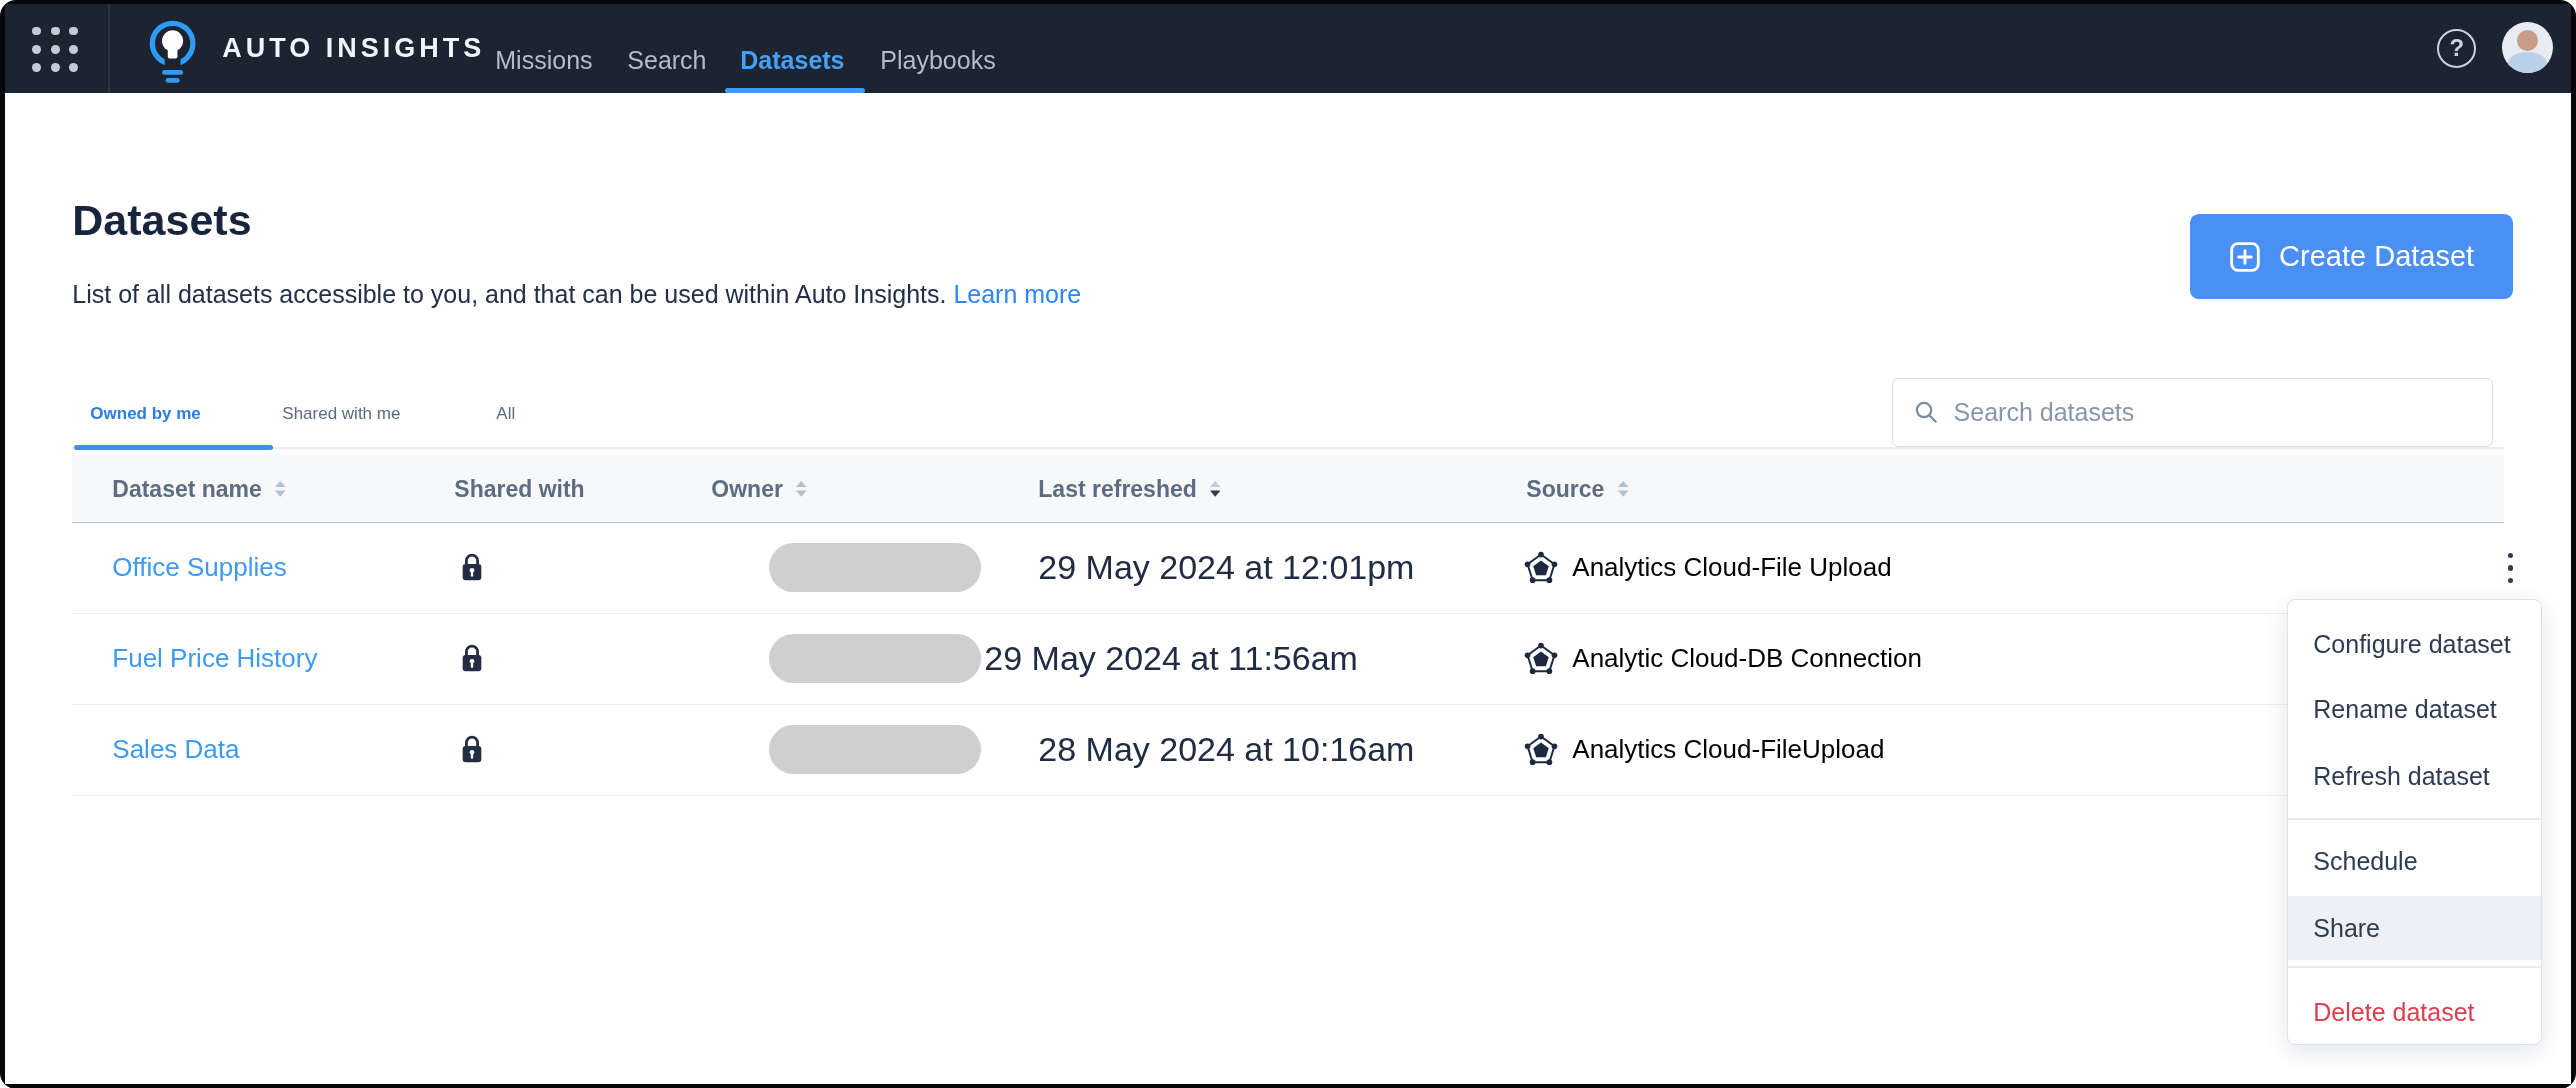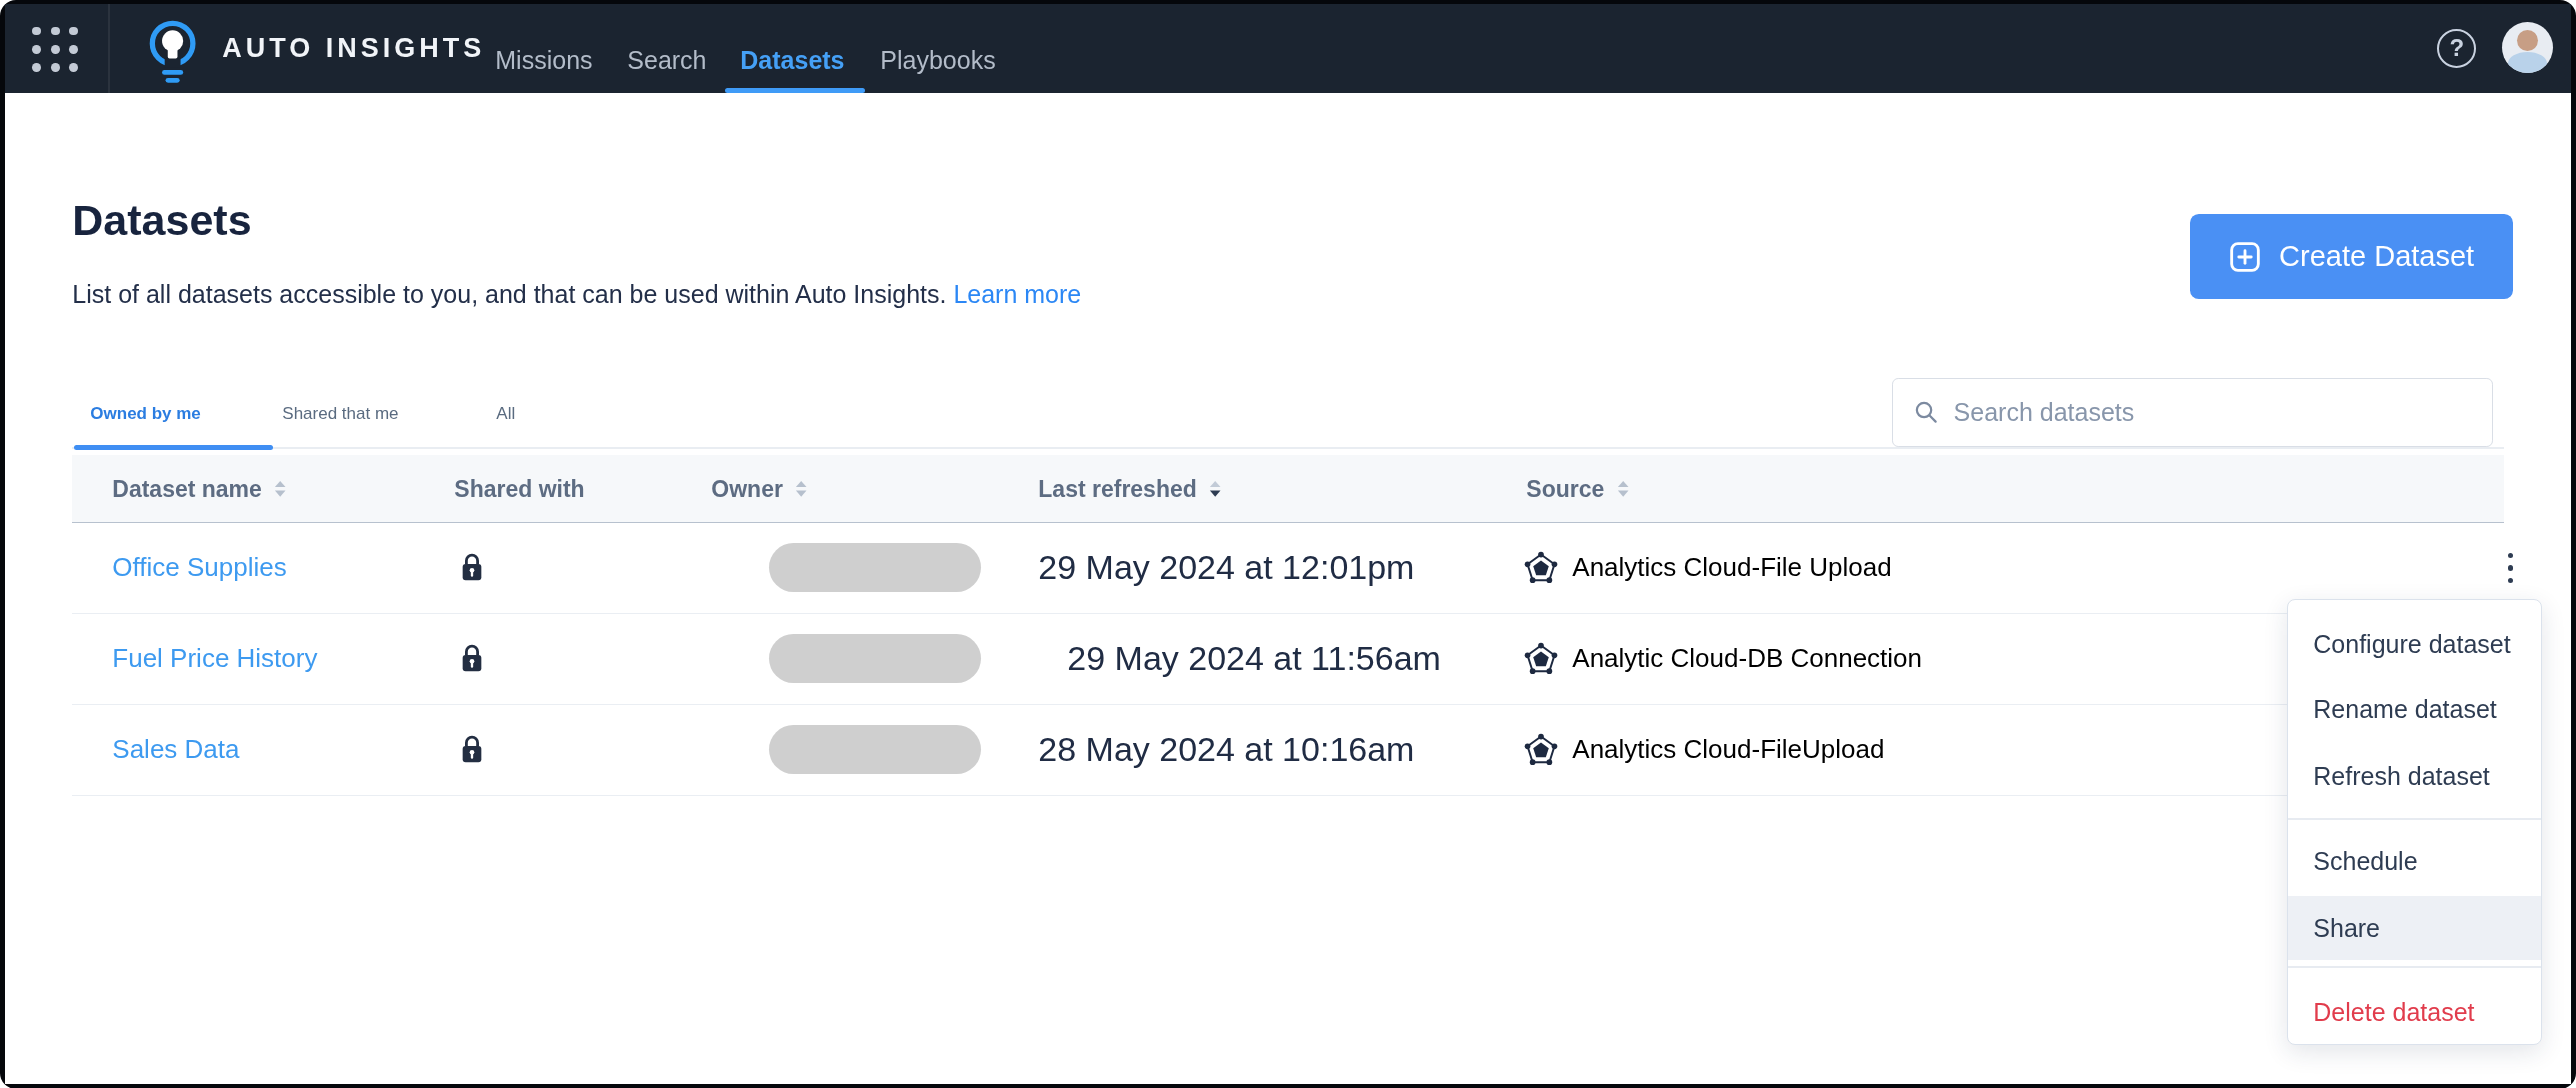--- a/index.html
+++ b/index.html
@@ -112,21 +112,21 @@
       <svg width="32" height="32" viewBox="0 0 36 36">
         <rect x="3" y="3" width="30" height="30" rx="7" fill="none" stroke="#ffffff" stroke-width="3.2"></rect>
         <line x1="18" y1="11" x2="18" y2="25" stroke="#ffffff" stroke-width="3.2" stroke-linecap="round"></line>
         <line x1="11" y1="18" x2="25" y2="18" stroke="#ffffff" stroke-width="3.2" stroke-linecap="round"></line>
       </svg>
       <span>Create Dataset</span>
     </div>
 
     <div class="tabbar-border"></div>
     <div class="tab active" style="left:85px;">Owned by me</div>
-    <div class="tab" style="left:277px;">Shared that me</div>
+    <div class="tab" style="left:277px;">Shared with me</div>
     <div class="tab" style="left:491px;">All</div>
     <div class="tab-underline"></div>
 
     <div class="search-box">
       <svg width="26.5" height="26.5" viewBox="0 0 24 24">
         <circle cx="10" cy="10" r="6.5" fill="none" stroke="#7c8aa0" stroke-width="2"></circle>
         <line x1="15" y1="15" x2="20.5" y2="20.5" stroke="#7c8aa0" stroke-width="2" stroke-linecap="round"></line>
       </svg>
       <input type="text" placeholder="Search datasets" style="">
     </div>
@@ -214,21 +214,21 @@
         </div>
       <div class="cell" style="left:386px;">
         <svg width="28" height="34" viewBox="0 0 24 29">
           <path d="M7.2 11V8.2a4.8 4.8 0 0 1 9.6 0V11" fill="none" stroke="#232e42" stroke-width="2.4"></path>
           <rect x="4" y="11" width="16" height="14" rx="2.5" fill="#232e42"></rect>
           <circle cx="12" cy="16.5" r="2" fill="#ffffff"></circle>
             <rect x="11" y="17.5" width="2" height="4.5" rx="1" fill="#ffffff"></rect>
         </svg>
       </div>
       <div class="pill"></div>
-      <div class="cell" style="left:995px;">
+      <div class="cell" style="left:912px;">
           <span class="date">29 May 2024 at 11:56am</span>
         </div>
       <div class="cell" style="left:1452px;gap:14px;">
         <svg width="34" height="34" viewBox="0 0 24 24">
           <polygon points="12,2.5 21.5,9.4 17.9,20.6 6.1,20.6 2.5,9.4" fill="none" stroke="#1d2940" stroke-width="1.4" stroke-linejoin="round"></polygon>
           <circle cx="12" cy="2.5" r="2" fill="#1d2940"></circle>
             <circle cx="21.5" cy="9.4" r="2" fill="#1d2940"></circle>
             <circle cx="17.9" cy="20.6" r="2" fill="#1d2940"></circle>
             <circle cx="6.1" cy="20.6" r="2" fill="#1d2940"></circle>
             <circle cx="2.5" cy="9.4" r="2" fill="#1d2940"></circle>

